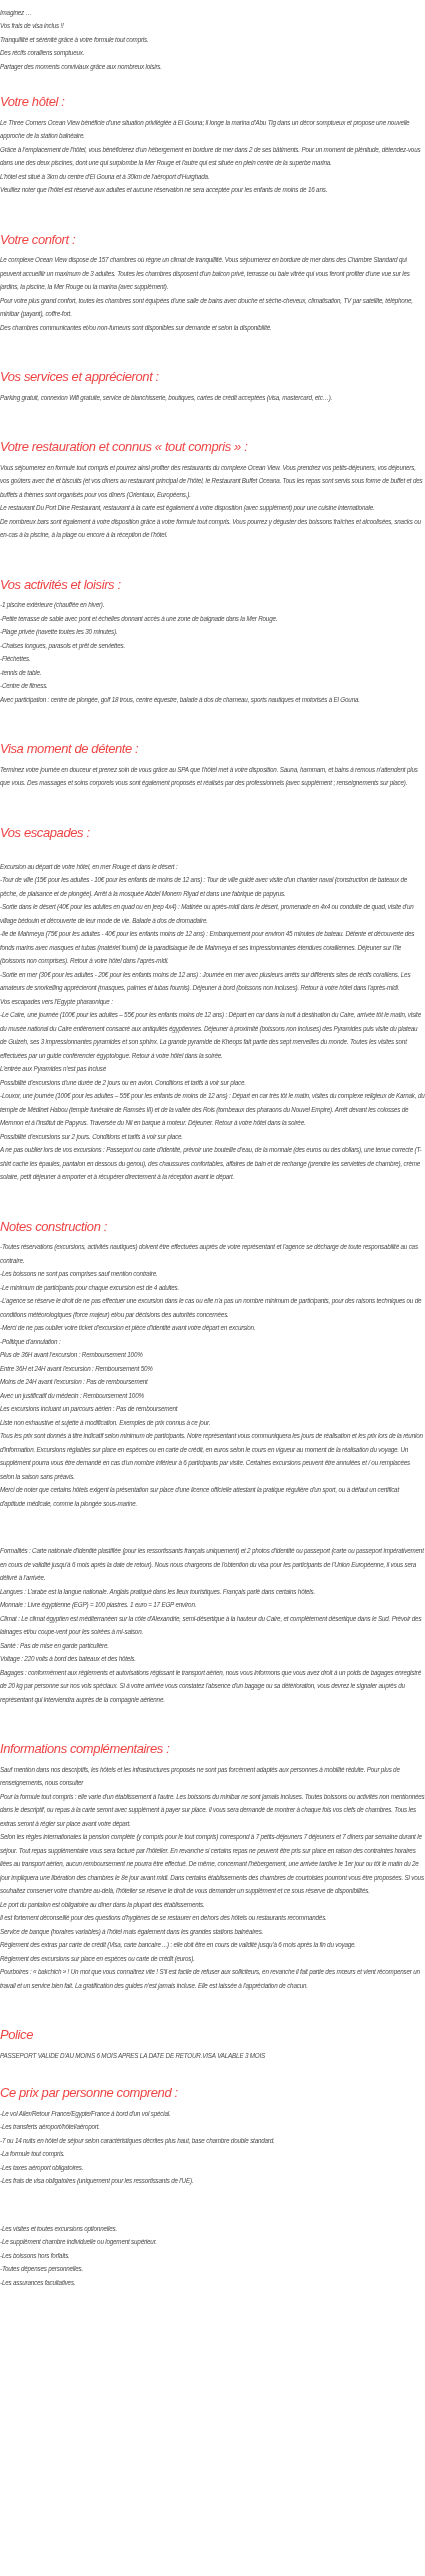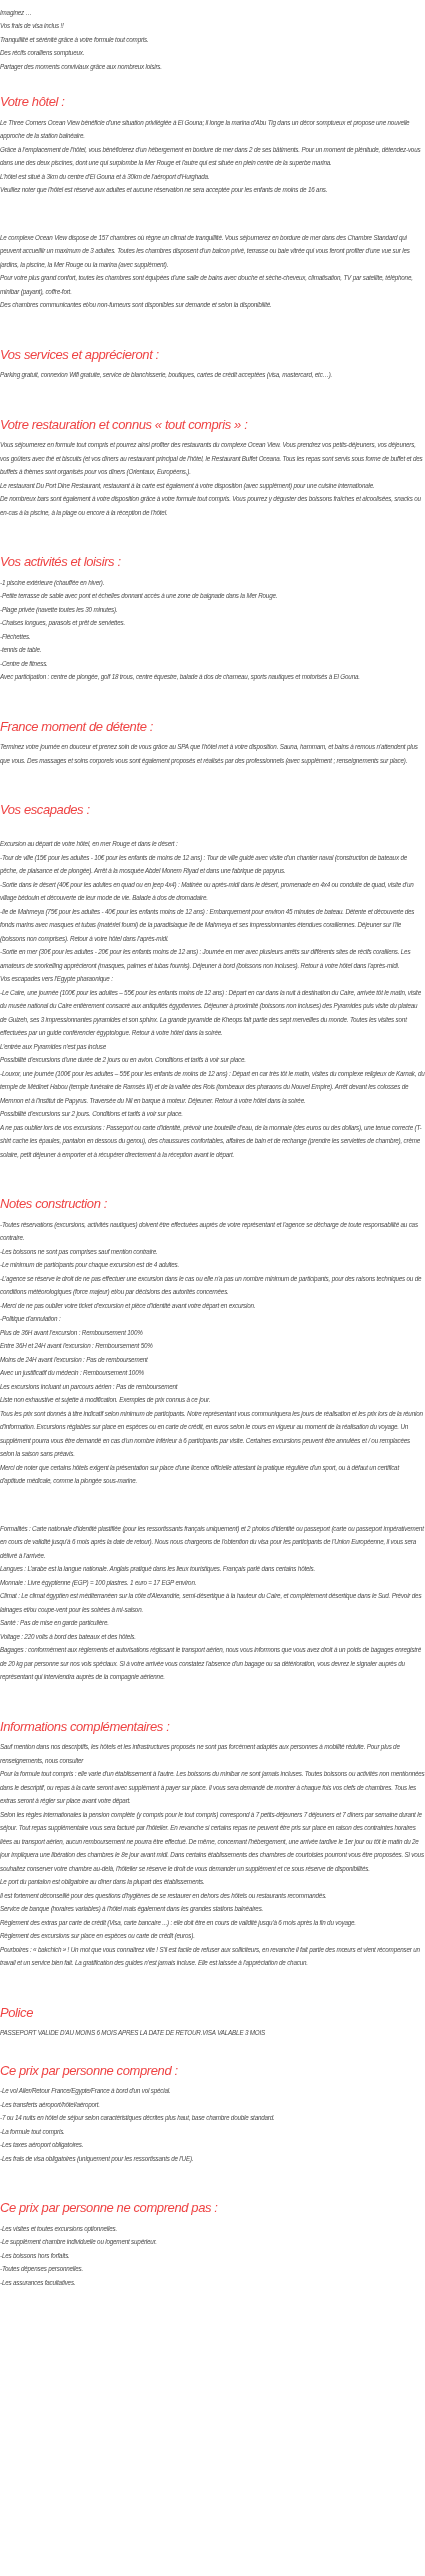--- a/index.html
+++ b/index.html
@@ -44,20 +44,21 @@
     </div>
   <div id="sections">
       <div class="section">
         <h2>Votre hôtel :</h2>
         <p>Le Three Corners Ocean View bénéficie d’une situation privilégiée à El Gouna; il longe la marina d’Abu Tig dans un décor somptueux et propose une nouvelle approche de la station balnéaire.</p>
         <p>Grâce à l’emplacement de l’hôtel, vous bénéficierez d’un hébergement en bordure de mer dans 2 de ses bâtiments. Pour un moment de plénitude, détendez-vous dans une des deux piscines, dont une qui surplombe la Mer Rouge et l’autre qui est située en plein centre de la superbe marina.</p>
         <p>L’hôtel est situé à 3km du centre d’El Gouna et à 30km de l’aéroport d’Hurghada.</p>
         <p>Veuillez noter que l'hôtel est réservé aux adultes et aucune réservation ne sera acceptée pour les enfants de moins de 16 ans.</p>
       </div>
       <div class="section">
+        <h2>Votre confort :</h2>
         <p>Le complexe Ocean View dispose de 157 chambres où règne un climat de tranquillité. Vous séjournerez en bordure de mer dans des Chambre Standard qui peuvent accueillir un maximum de 3 adultes. Toutes les chambres disposent d’un balcon privé, terrasse ou baie vitrée qui vous feront profiter d’une vue sur les jardins, la piscine, la Mer Rouge ou la marina (avec supplément).</p>
         <p>Pour votre plus grand confort, toutes les chambres sont équipées d’une salle de bains avec douche et sèche-cheveux, climatisation, TV par satellite, téléphone, minibar (payant), coffre-fort.</p>
         <p>Des chambres communicantes et/ou non-fumeurs sont disponibles sur demande et selon la disponibilité.</p>
       </div>
       <div class="section">
         <h2>Vos services et apprécieront :</h2>
         <p>Parking gratuit, connexion Wifi gratuite, service de blanchisserie, boutiques, cartes de crédit acceptées (visa, mastercard, etc…).</p>
       </div>
       <div class="section">
         <h2>Votre restauration et connus « tout compris » :</h2>
@@ -70,21 +71,21 @@
         <p>-1 piscine extérieure (chauffée en hiver).</p>
         <p>-Petite terrasse de sable avec pont et échelles donnant accès à une zone de baignade dans la Mer Rouge.</p>
         <p>-Plage privée (navette toutes les 30 minutes).</p>
         <p>-Chaises longues, parasols et prêt de serviettes.</p>
         <p>-Fléchettes.</p>
         <p>-tennis de table.</p>
         <p>-Centre de fitness.</p>
         <p>Avec participation : centre de plongée, golf 18 trous, centre équestre, balade à dos de chameau, sports nautiques et motorisés à El Gouna.</p>
       </div>
       <div class="section">
-        <h2>France moment de détente :</h2>
+        <h2>Visa moment de détente :</h2>
         <p>Terminez votre journée en douceur et prenez soin de vous grâce au SPA que l’hôtel met à votre disposition. Sauna, hammam, et bains à remous n’attendent plus que vous. Des massages et soins corporels vous sont également proposés et réalisés par des professionnels (avec supplément ; renseignements sur place).</p>
       </div>
       <div class="section">
         <h2>Vos escapades :</h2>
         <div class="gap-after-title"></div>
         <p>Excursion au départ de votre hôtel, en mer Rouge et dans le désert :</p>
         <p>-Tour de ville (15€ pour les adultes - 10€ pour les enfants de moins de 12 ans) : Tour de ville guidé avec visite d’un chantier naval (construction de bateaux de pêche, de plaisance et de plongée). Arrêt à la mosquée Abdel Monem Riyad et dans une fabrique de papyrus.</p>
         <p>-Sortie dans le désert (40€ pour les adultes en quad ou en jeep 4x4) : Matinée ou après-midi dans le désert, promenade en 4x4 ou conduite de quad, visite d’un village bédouin et découverte de leur mode de vie. Balade à dos de dromadaire.</p>
         <p>-Ile de Mahmeya (75€ pour les adultes - 40€ pour les enfants moins de 12 ans) : Embarquement pour environ 45 minutes de bateau. Détente et découverte des fonds marins avec masques et tubas (matériel fourni) de la paradisiaque île de Mahmeya et ses impressionnantes étendues coralliennes. Déjeuner sur l’île (boissons non comprises). Retour à votre hôtel dans l’après-midi.</p>
         <p>-Sortie en mer (30€ pour les adultes - 20€ pour les enfants moins de 12 ans) : Journée en mer avec plusieurs arrêts sur différents sites de récifs coralliens. Les amateurs de snorkelling apprécieront (masques, palmes et tubas fournis). Déjeuner à bord (boissons non incluses). Retour à votre hôtel dans l’après-midi.</p>
@@ -141,21 +142,20 @@
       <div class="section">
         <h2>Ce prix par personne comprend :</h2>
         <p>-Le vol Aller/Retour France/Egypte/France à bord d'un vol spécial.</p>
         <p>-Les transferts aéroport/hôtel/aéroport.</p>
         <p>-7 ou 14 nuits en hôtel de séjour selon caractéristiques décrites plus haut, base chambre double standard.</p>
         <p>-La formule tout compris.</p>
         <p>-Les taxes aéroport obligatoires.</p>
         <p>-Les frais de visa obligatoires (uniquement pour les ressortissants de l'UE).</p>
       </div>
       <div class="section">
-        <h2>Ce prix par personne ne comprend pas :</h2>
         <p>-Les visites et toutes excursions optionnelles.</p>
         <p>-Le supplément chambre individuelle ou logement supérieur.</p>
         <p>-Les boissons hors forfaits.</p>
         <p>-Toutes dépenses personnelles.</p>
         <p>-Les assurances facultatives.</p>
       </div>
     </div>
 </div>
 
 

